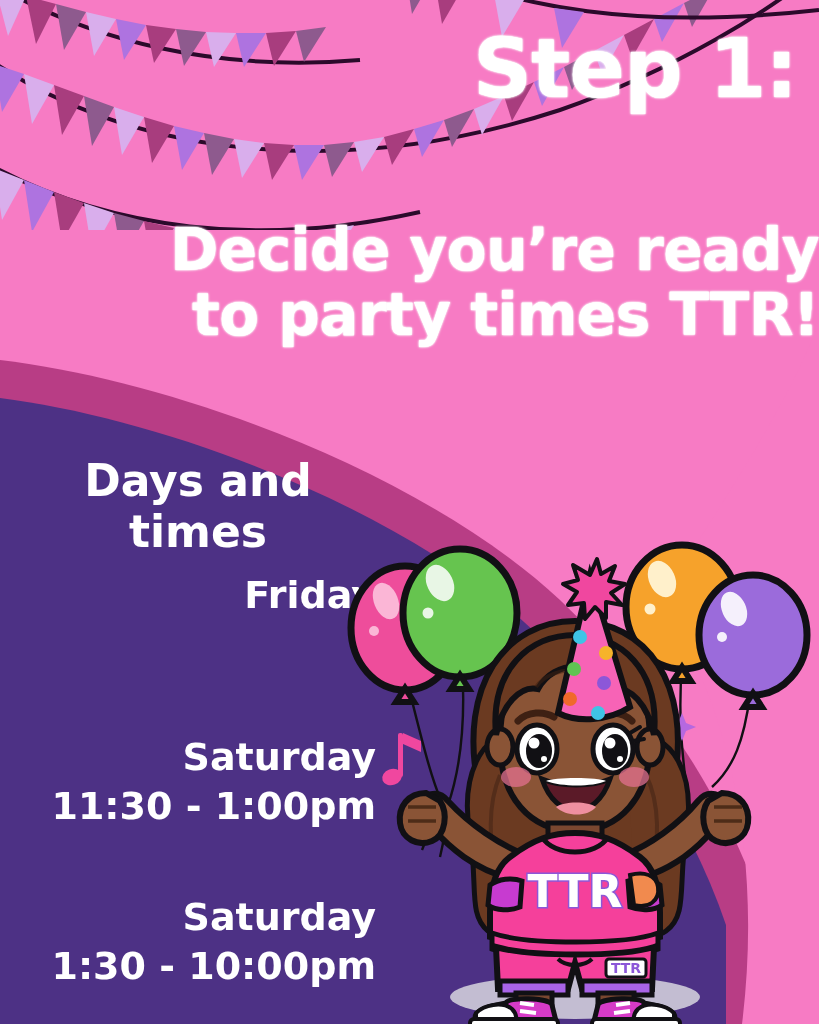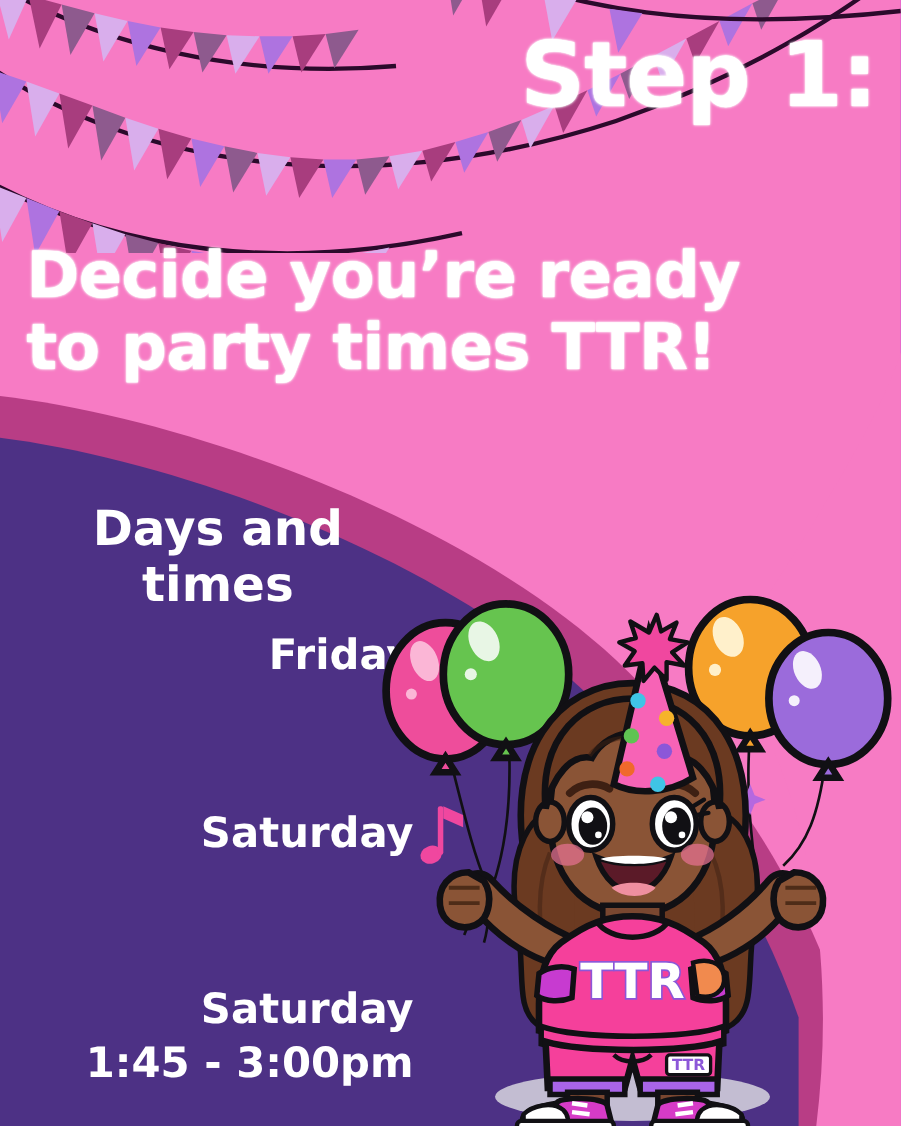--- a/index.html
+++ b/index.html
@@ -45,21 +45,21 @@
     font-weight: 700;
     letter-spacing: -1px;
     white-space: nowrap;
     text-shadow: 0 0 1px #ffffff, 0 0 2px #ffffff, 0 0 3px #ffffff;
   }
   .headline {
     position: absolute;
     left: 0;
     right: 0;
     top: 218px;
-    text-align: left;
+    text-align: right;
     color: #FFFFFF;
     font-size: 58px;
     line-height: 1.12;
     font-weight: 700;
     letter-spacing: -0.5px;
     text-shadow: 0 0 1px #ffffff, 0 0 2px #ffffff, 0 0 3px #ffffff;
     padding-left: 24px;
   }
   .headline .l2 { display: block; }
   .avail-title {
@@ -209,24 +209,25 @@
 
   <div class="avail-title">
     <span class="t1">Days and times</span>
   </div>
 
   <div class="slot" id="slot-0">
     <span class="day">Friday</span>
   </div>
   <div class="slot" id="slot-1">
     <span class="day">Saturday</span>
+    <span class="time">11:30 - 1:00pm</span>
   </div>
   <div class="slot" id="slot-2">
     <span class="day">Saturday</span>
-    <span class="time">1:45 - 3:00pm</span>
+    <span class="time">1:30 - 10:00pm</span>
   </div>
 
   <svg class="art" viewBox="0 0 489 489">
 
     <ellipse cx="245" cy="462" rx="125" ry="22" fill="#C9C5D6" opacity="0.95"></ellipse>
 
     <g stroke="#111014" stroke-width="2.4" fill="none">
       <path d="M78,150 C92,205 100,240 112,268"></path>
       <path d="M132,128 C136,190 130,235 118,270"></path>
       <path d="M352,128 C348,180 352,215 356,250"></path>

